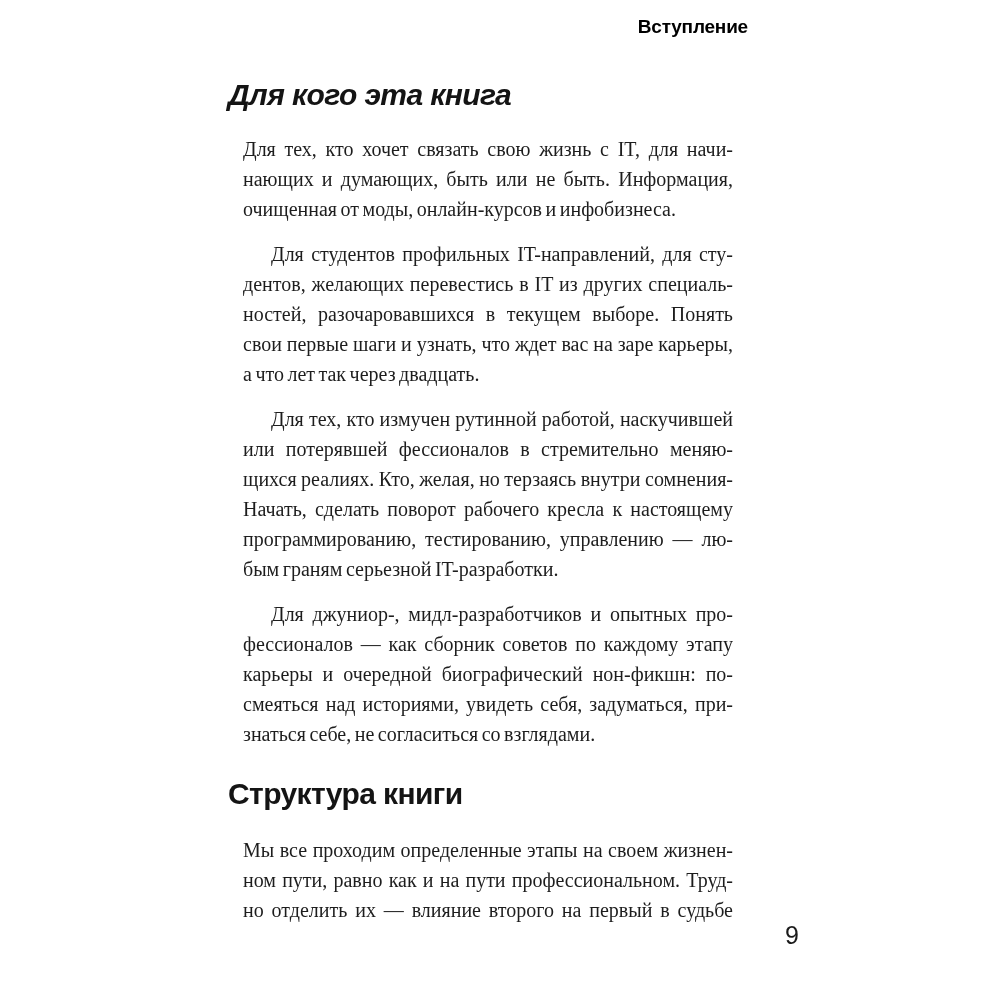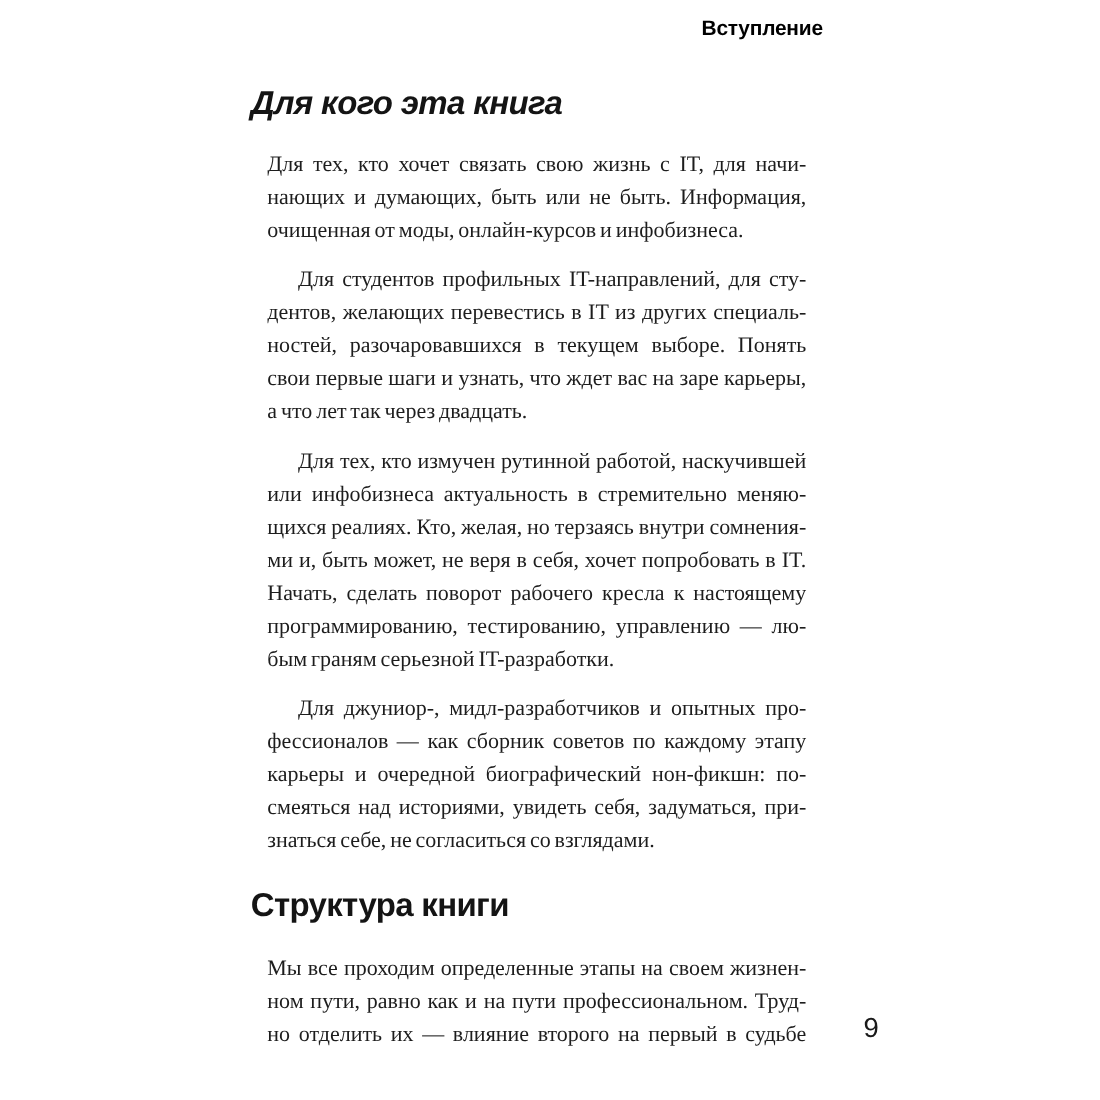--- a/index.html
+++ b/index.html
@@ -95,23 +95,22 @@
           </div>
           <div class="paragraph">
             <div class="line just indent">Для студентов профильных IT-направлений, для сту-</div>
             <div class="line just">дентов, желающих перевестись в IT из других специаль-</div>
             <div class="line just">ностей, разочаровавшихся в текущем выборе. Понять</div>
             <div class="line just">свои первые шаги и узнать, что ждет вас на заре карьеры,</div>
             <div class="line">а что лет так через двадцать.</div>
           </div>
           <div class="paragraph">
             <div class="line just indent">Для тех, кто измучен рутинной работой, наскучившей</div>
-            <div class="line just">или инфобизнеса актуальность в стремительно меняю-</div>
+            <div class="line just">или потерявшей фессионалов в стремительно меняю-</div>
             <div class="line just">щихся реалиях. Кто, желая, но терзаясь внутри сомнения-</div>
-            <div class="line just">ми и, быть может, не веря в себя, хочет попробовать в IT.</div>
             <div class="line just">Начать, сделать поворот рабочего кресла к настоящему</div>
             <div class="line just">программированию, тестированию, управлению — лю-</div>
             <div class="line">бым граням серьезной IT-разработки.</div>
           </div>
           <div class="paragraph">
             <div class="line just indent">Для джуниор-, мидл-разработчиков и опытных про-</div>
             <div class="line just">фессионалов — как сборник советов по каждому этапу</div>
             <div class="line just">карьеры и очередной биографический нон-фикшн: по-</div>
             <div class="line just">смеяться над историями, увидеть себя, задуматься, при-</div>
             <div class="line">знаться себе, не согласиться со взглядами.</div>

